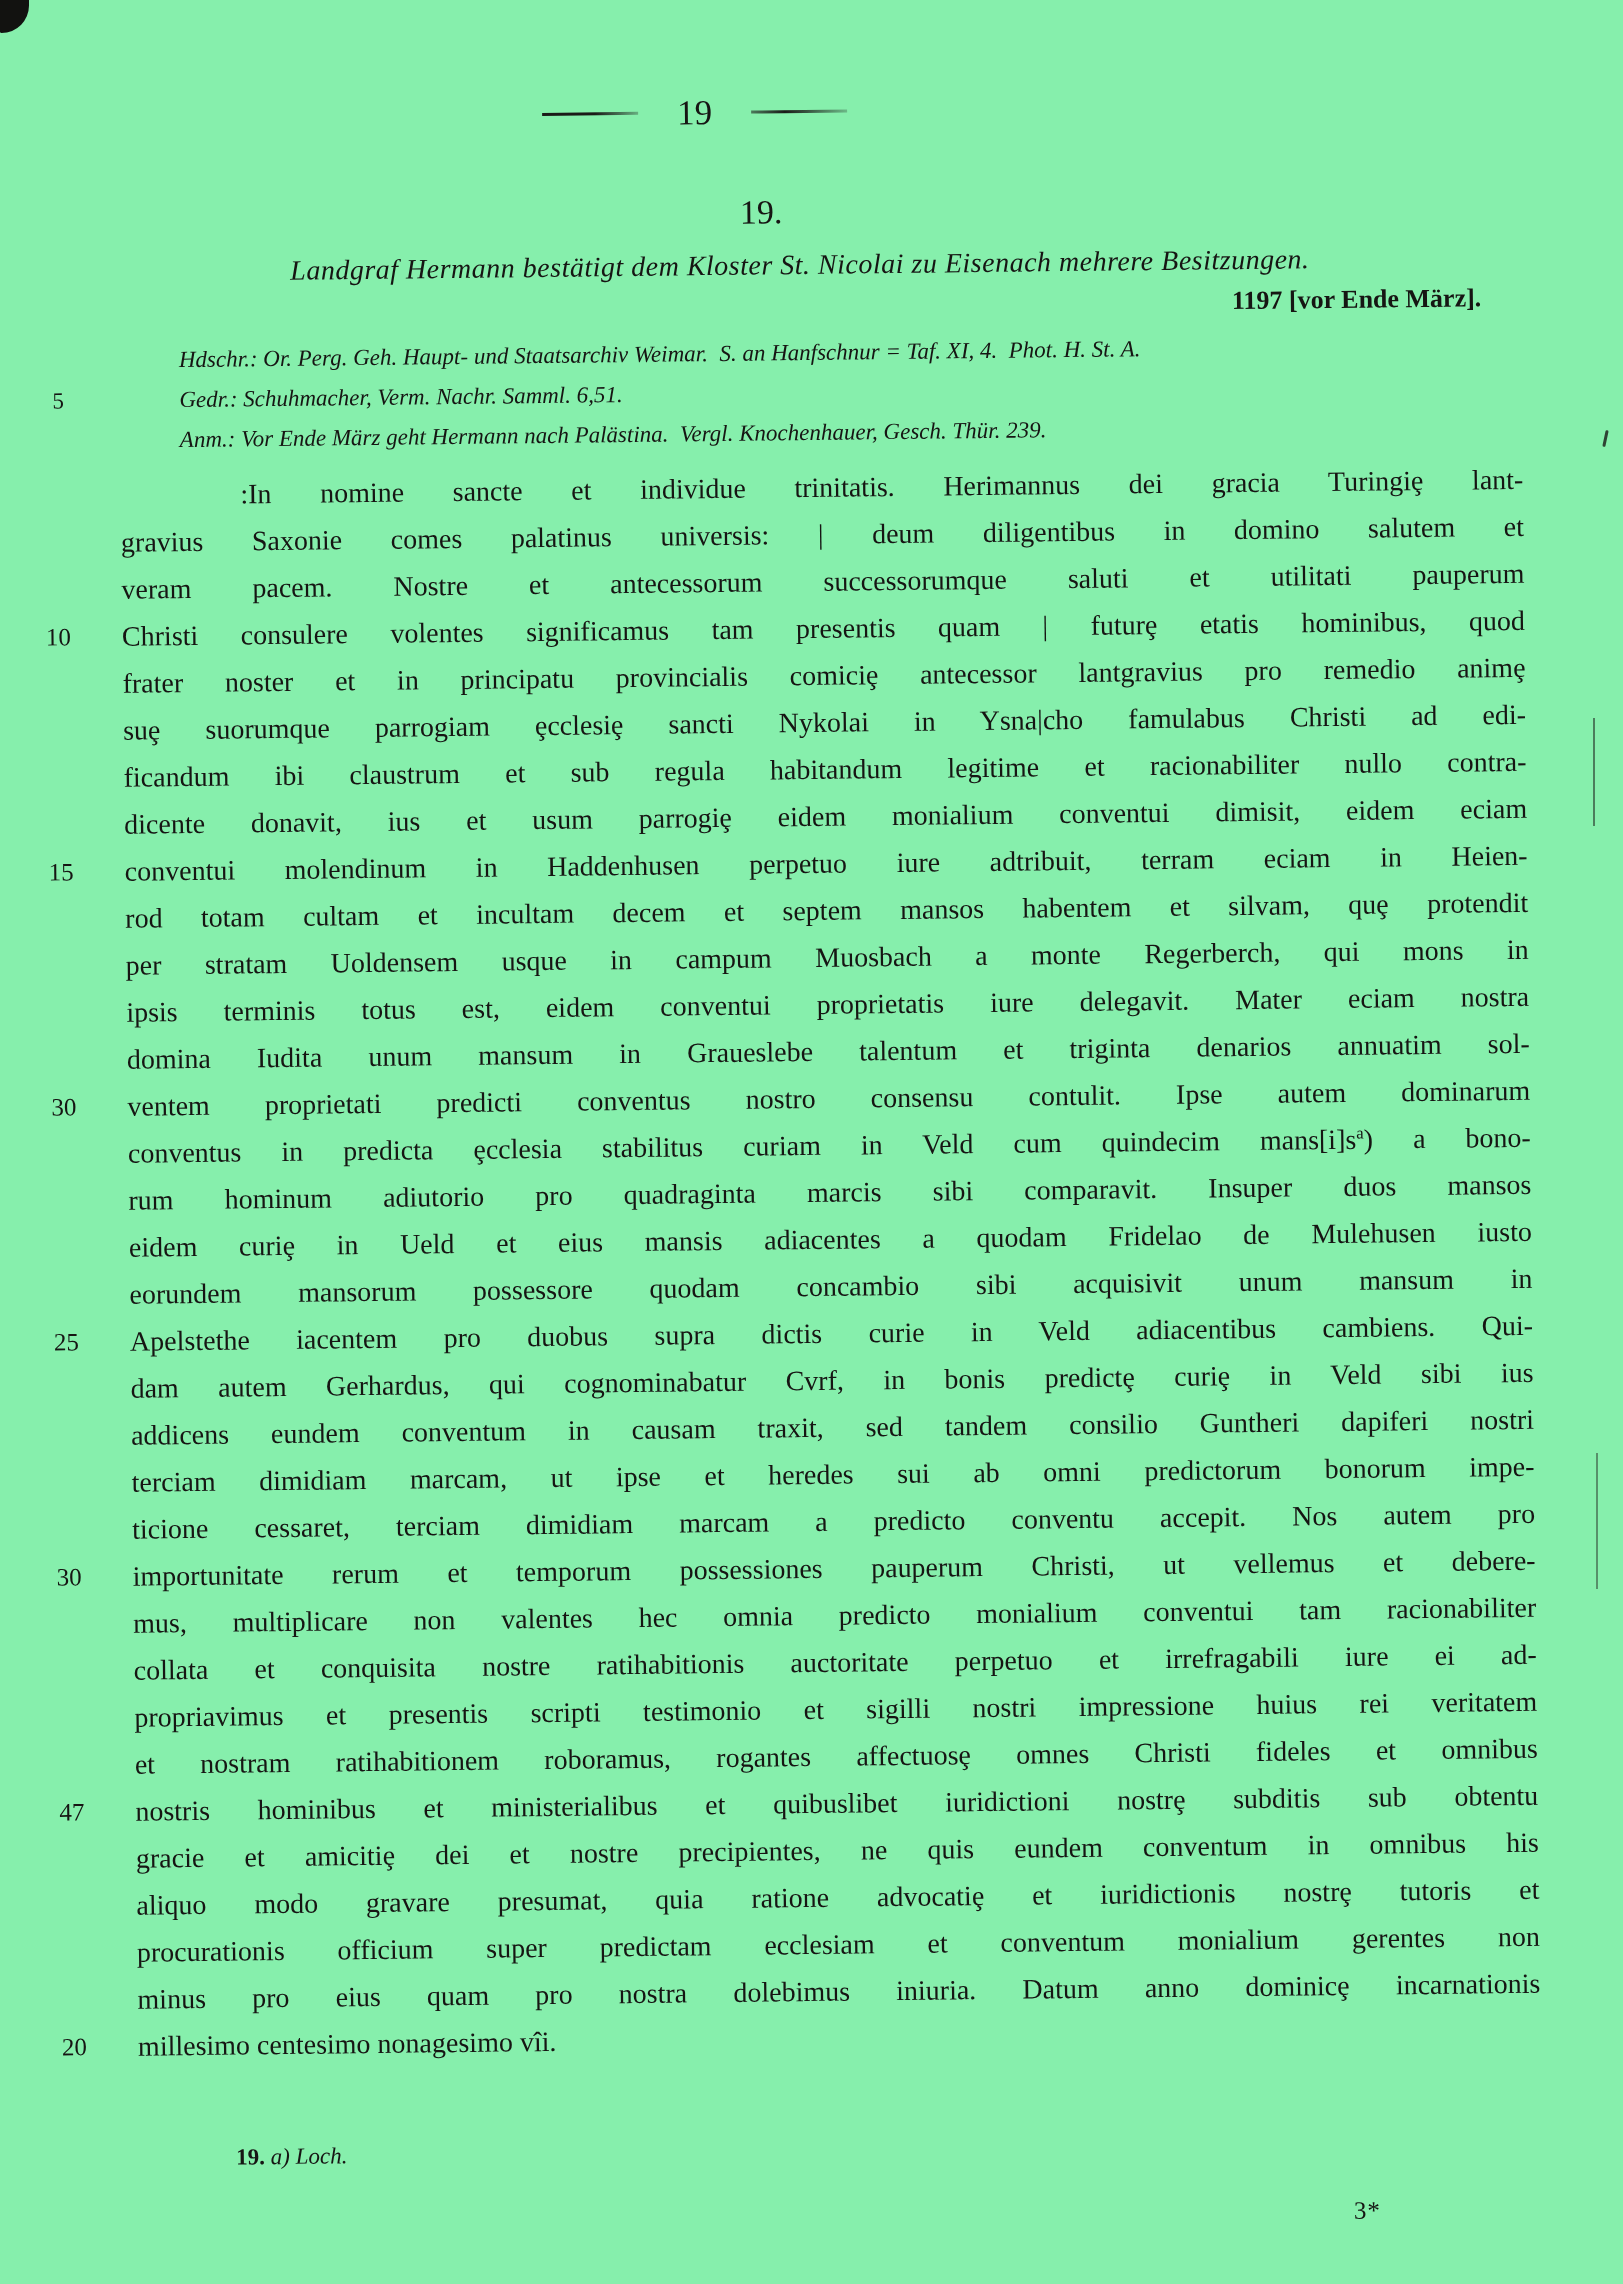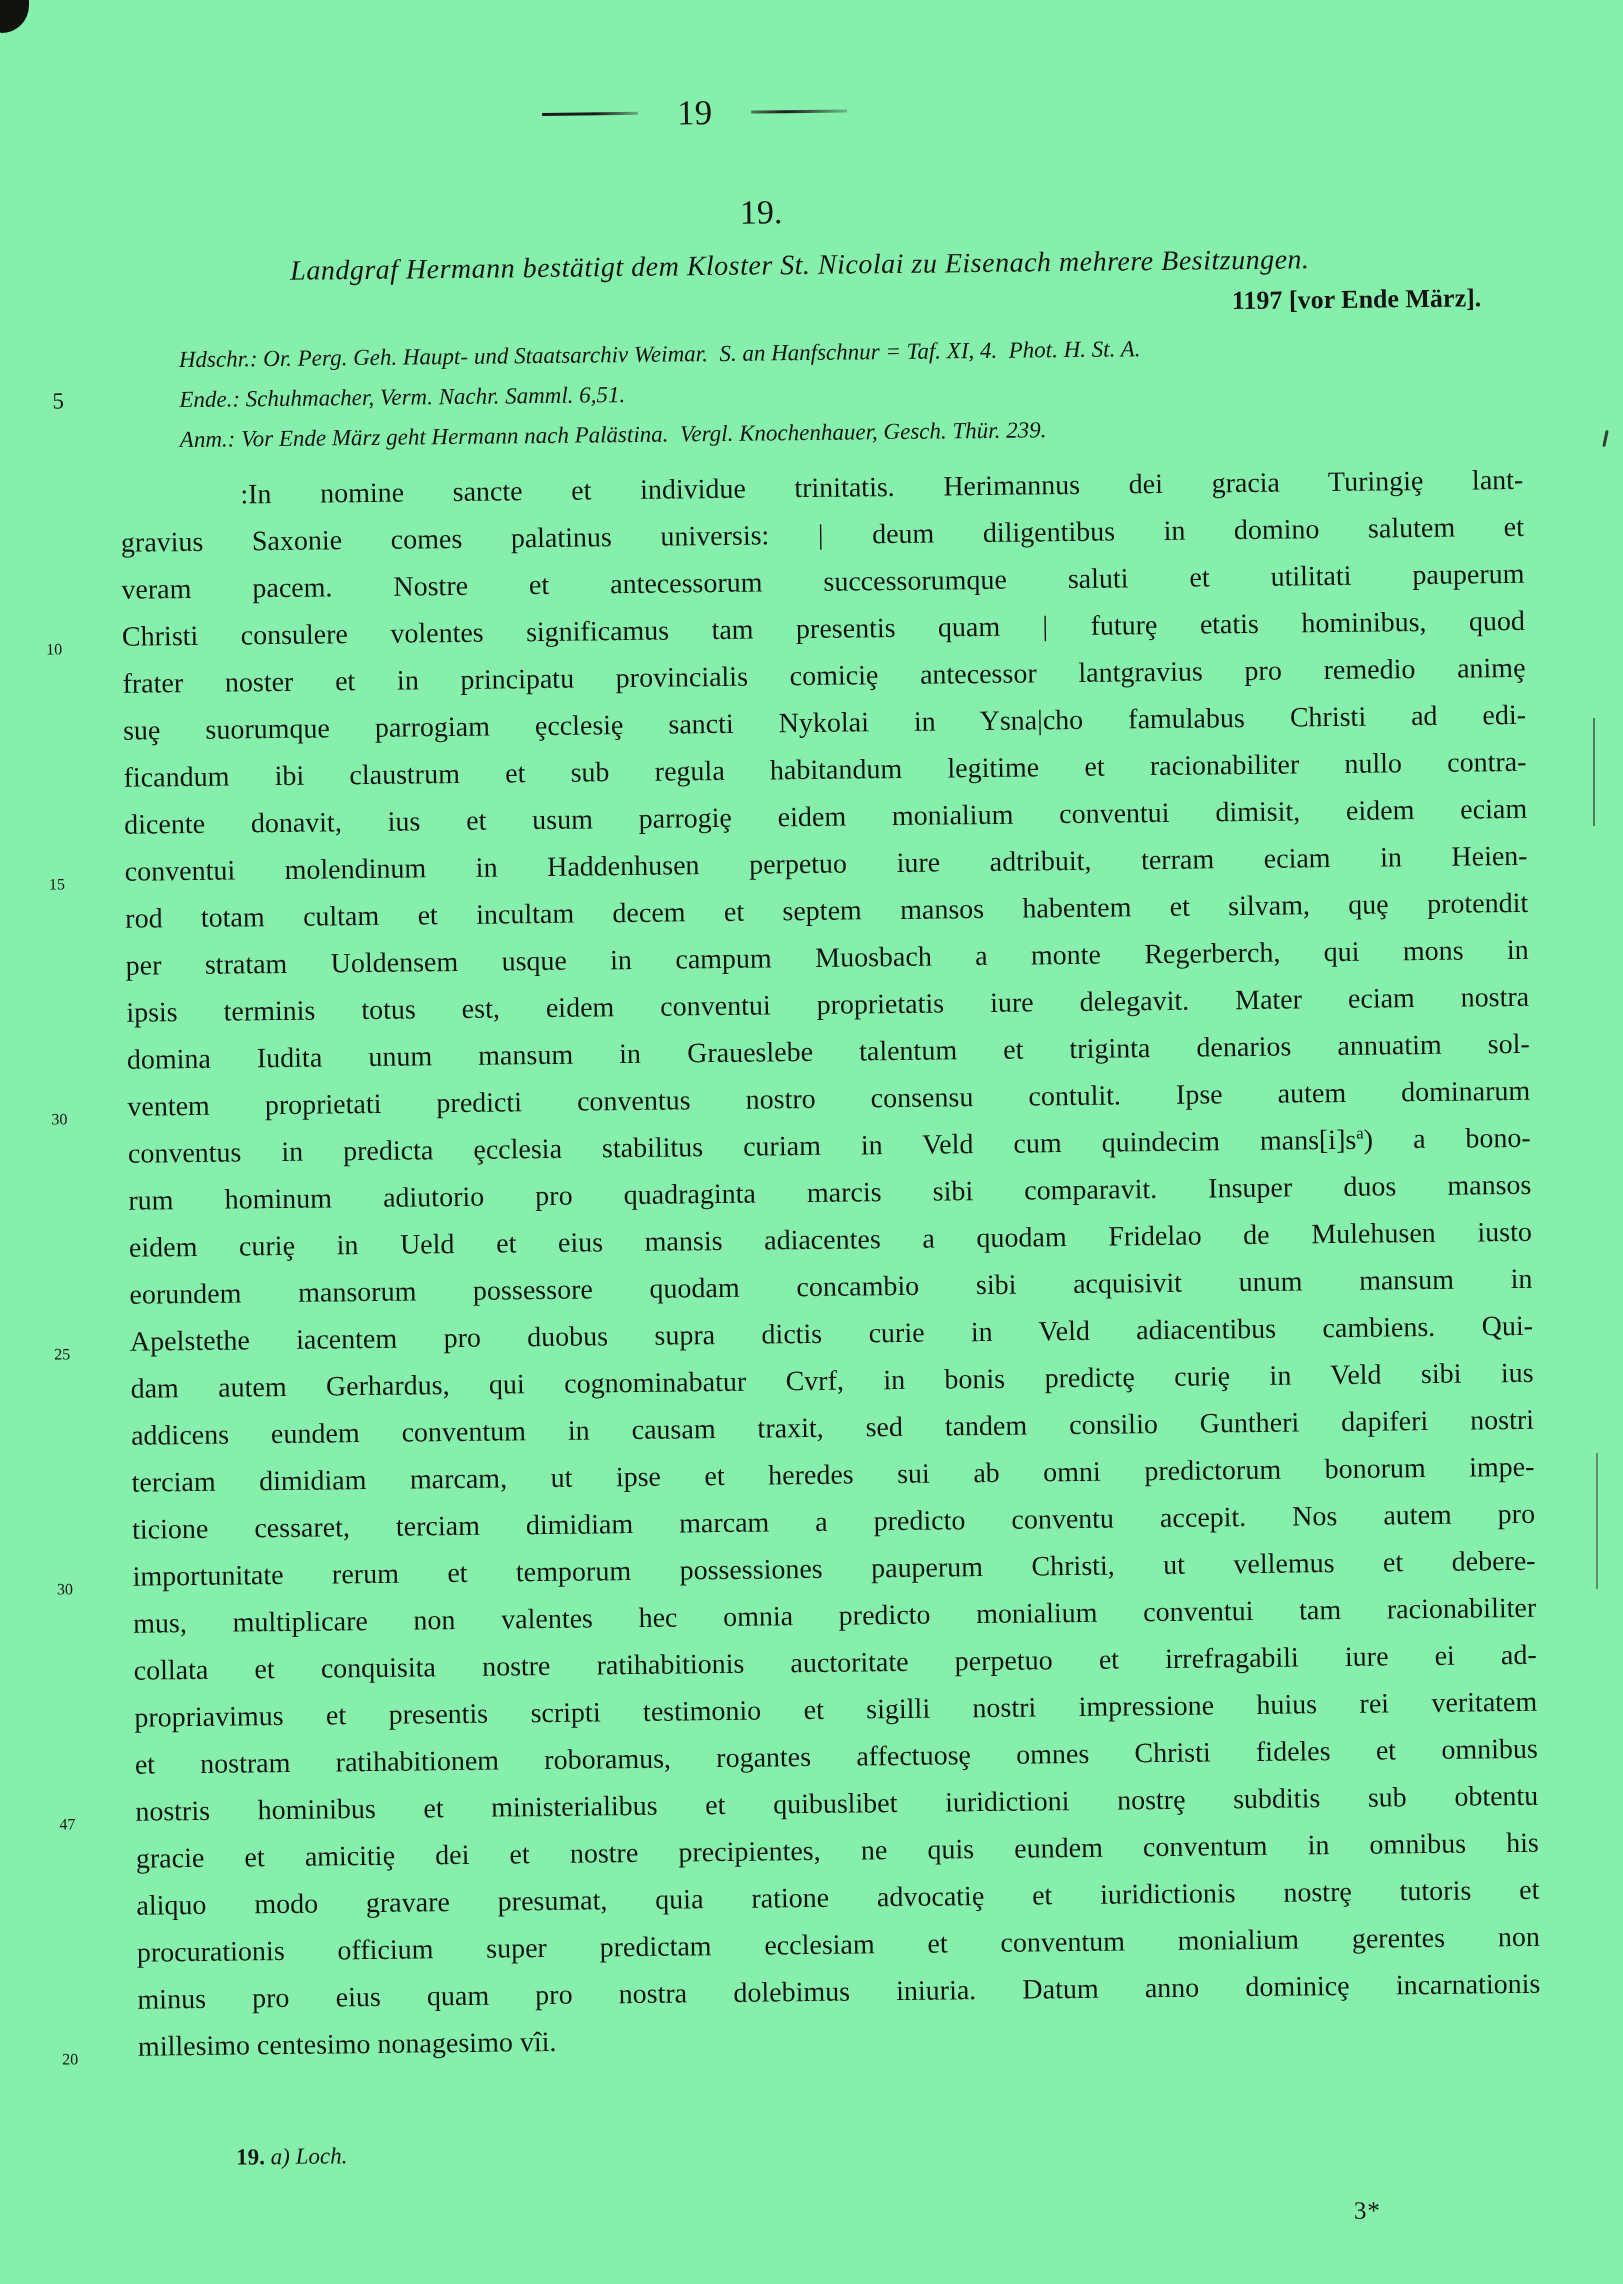--- a/index.html
+++ b/index.html
@@ -28,21 +28,21 @@
   
   .apparatus { position:absolute; top:333px; left:188px; width:1372px; font-style:italic; font-size:23px; }
   .app-line { position:relative; line-height:40px; white-space:pre; }
   .app-no { position:absolute; left:-127px; top:0; font-style:normal; }
 
   
   .bodytext { position:absolute; top:464px; left:128px; width:1403px; font-size:28px; }
   .bline { position:relative; height:47px; line-height:47px; text-align:justify; text-align-last:justify; }
   .bline:first-child { text-indent:120px; }
   .bline:last-child { text-align-last:left; }
-  .lno { position:absolute; left:-76px; top:12px; font-size:16px; text-indent:0; }
+  .lno { position:absolute; left:-76px; top:0; font-size:25px; text-indent:0; }
   sup.fnmark { font-size:60%; line-height:0; vertical-align:super; }
 
   
   .footnote { position:absolute; top:2138px; left:225px; font-size:23px; }
   .fn-no { font-weight:bold; }
   .fn-text { font-style:italic; }
   .sig { position:absolute; top:2203px; left:1342px; font-size:25px; letter-spacing:1px; }
 
   
   .blot-tl { position:absolute; top:0; left:0; width:29px; height:33px; background:#121210; border-radius:0 0 35px 2px; }
@@ -68,21 +68,21 @@
     </div>
 
     <div class="entry-no">19.</div>
 
     <div class="title">Landgraf Hermann bestätigt dem Kloster St. Nicolai zu Eisenach mehrere Besitzungen.</div>
 
     <div class="date">1197 [vor Ende März].</div>
 
     <div class="apparatus">
         <div class="app-line"><span>Hdschr.:</span><span> Or. Perg. Geh. Haupt- und Staatsarchiv Weimar.  S. an Hanfschnur = Taf. XI, 4.  Phot. H. St. A.</span></div>
-        <div class="app-line"><span class="app-no">5</span><span>Ende.:</span><span> Schuhmacher, Verm. Nachr. Samml. 6,51.</span></div>
+        <div class="app-line"><span class="app-no">5</span><span>Gedr.:</span><span> Schuhmacher, Verm. Nachr. Samml. 6,51.</span></div>
         <div class="app-line"><span>Anm.:</span><span> Vor Ende März geht Hermann nach Palästina.  Vergl. Knochenhauer, Gesch. Thür. 239.</span></div>
       </div>
 
     <div class="bodytext">
         <div class="bline">:In nomine sancte et individue trinitatis. Herimannus dei gracia Turingiȩ lant-</div>
         <div class="bline">gravius Saxonie comes palatinus universis: | deum diligentibus in domino salutem et</div>
         <div class="bline">veram pacem. Nostre et antecessorum successorumque saluti et utilitati pauperum</div>
         <div class="bline"><span class="lno">10</span>Christi consulere volentes significamus tam presentis quam | futurȩ etatis hominibus, quod</div>
         <div class="bline">frater noster et in principatu provincialis comiciȩ antecessor lantgravius pro remedio animȩ</div>
         <div class="bline">suȩ suorumque parrogiam ȩcclesiȩ sancti Nykolai in Ysna|cho famulabus Christi ad edi-</div>

